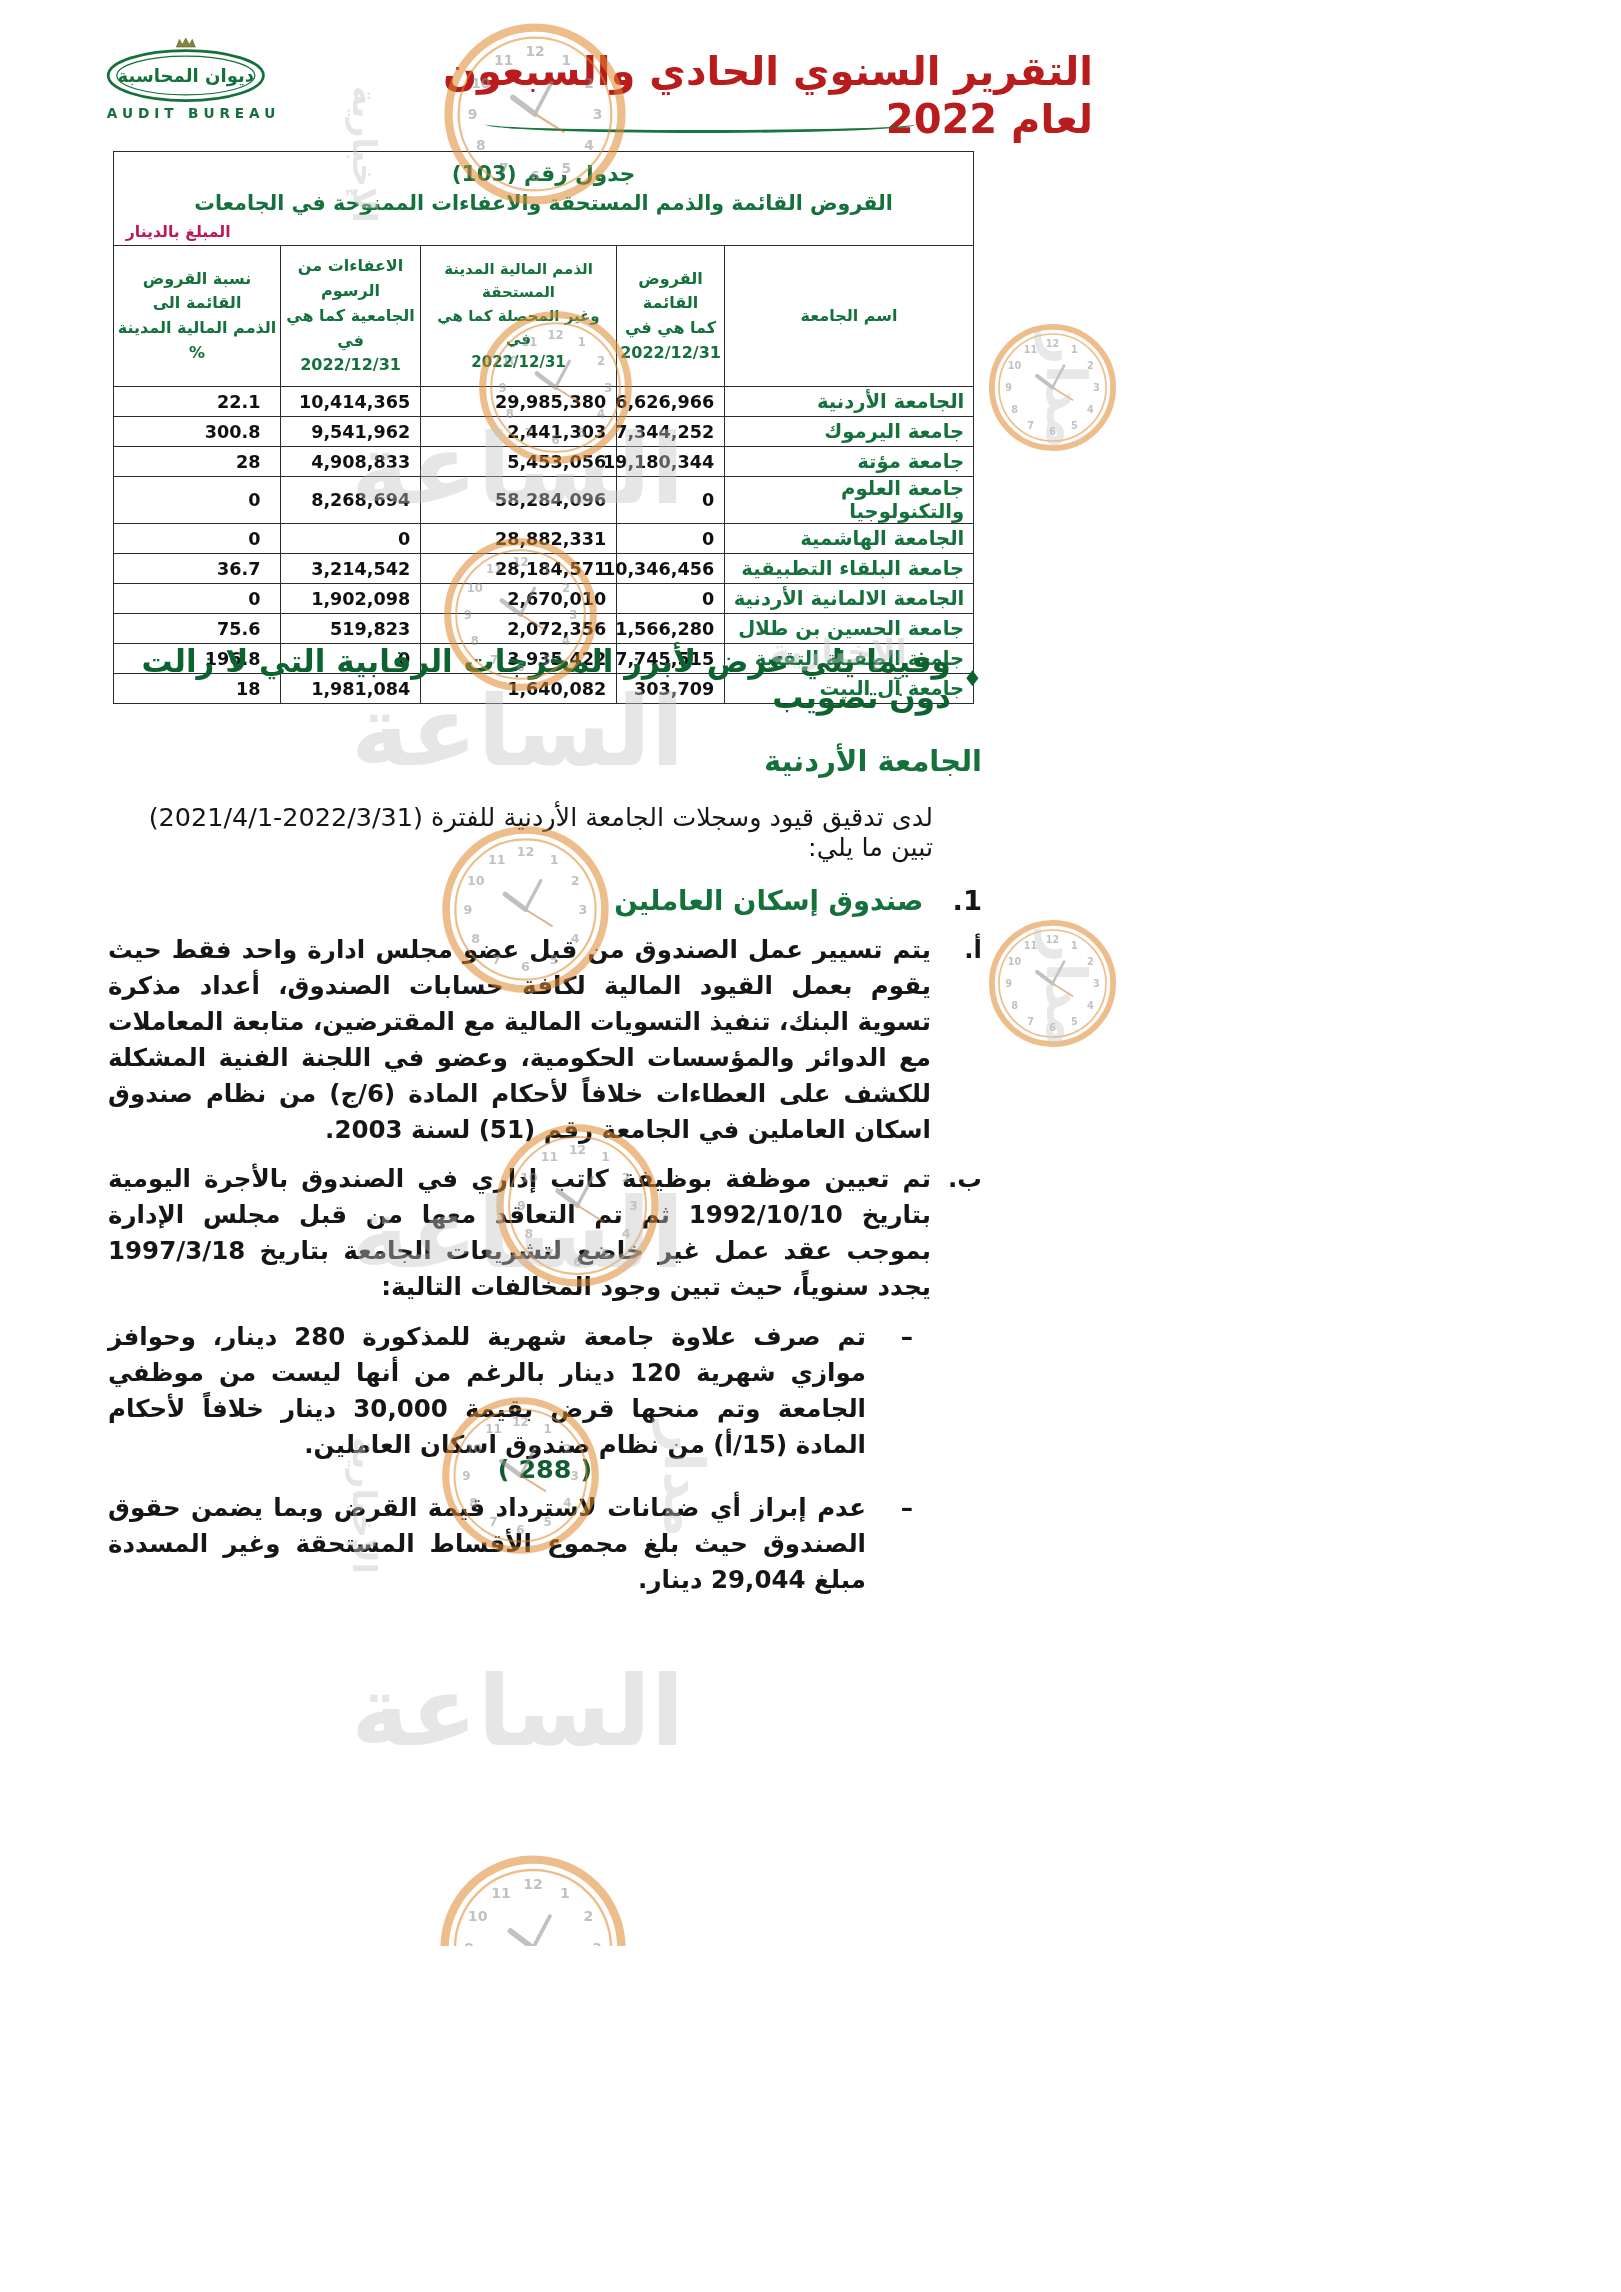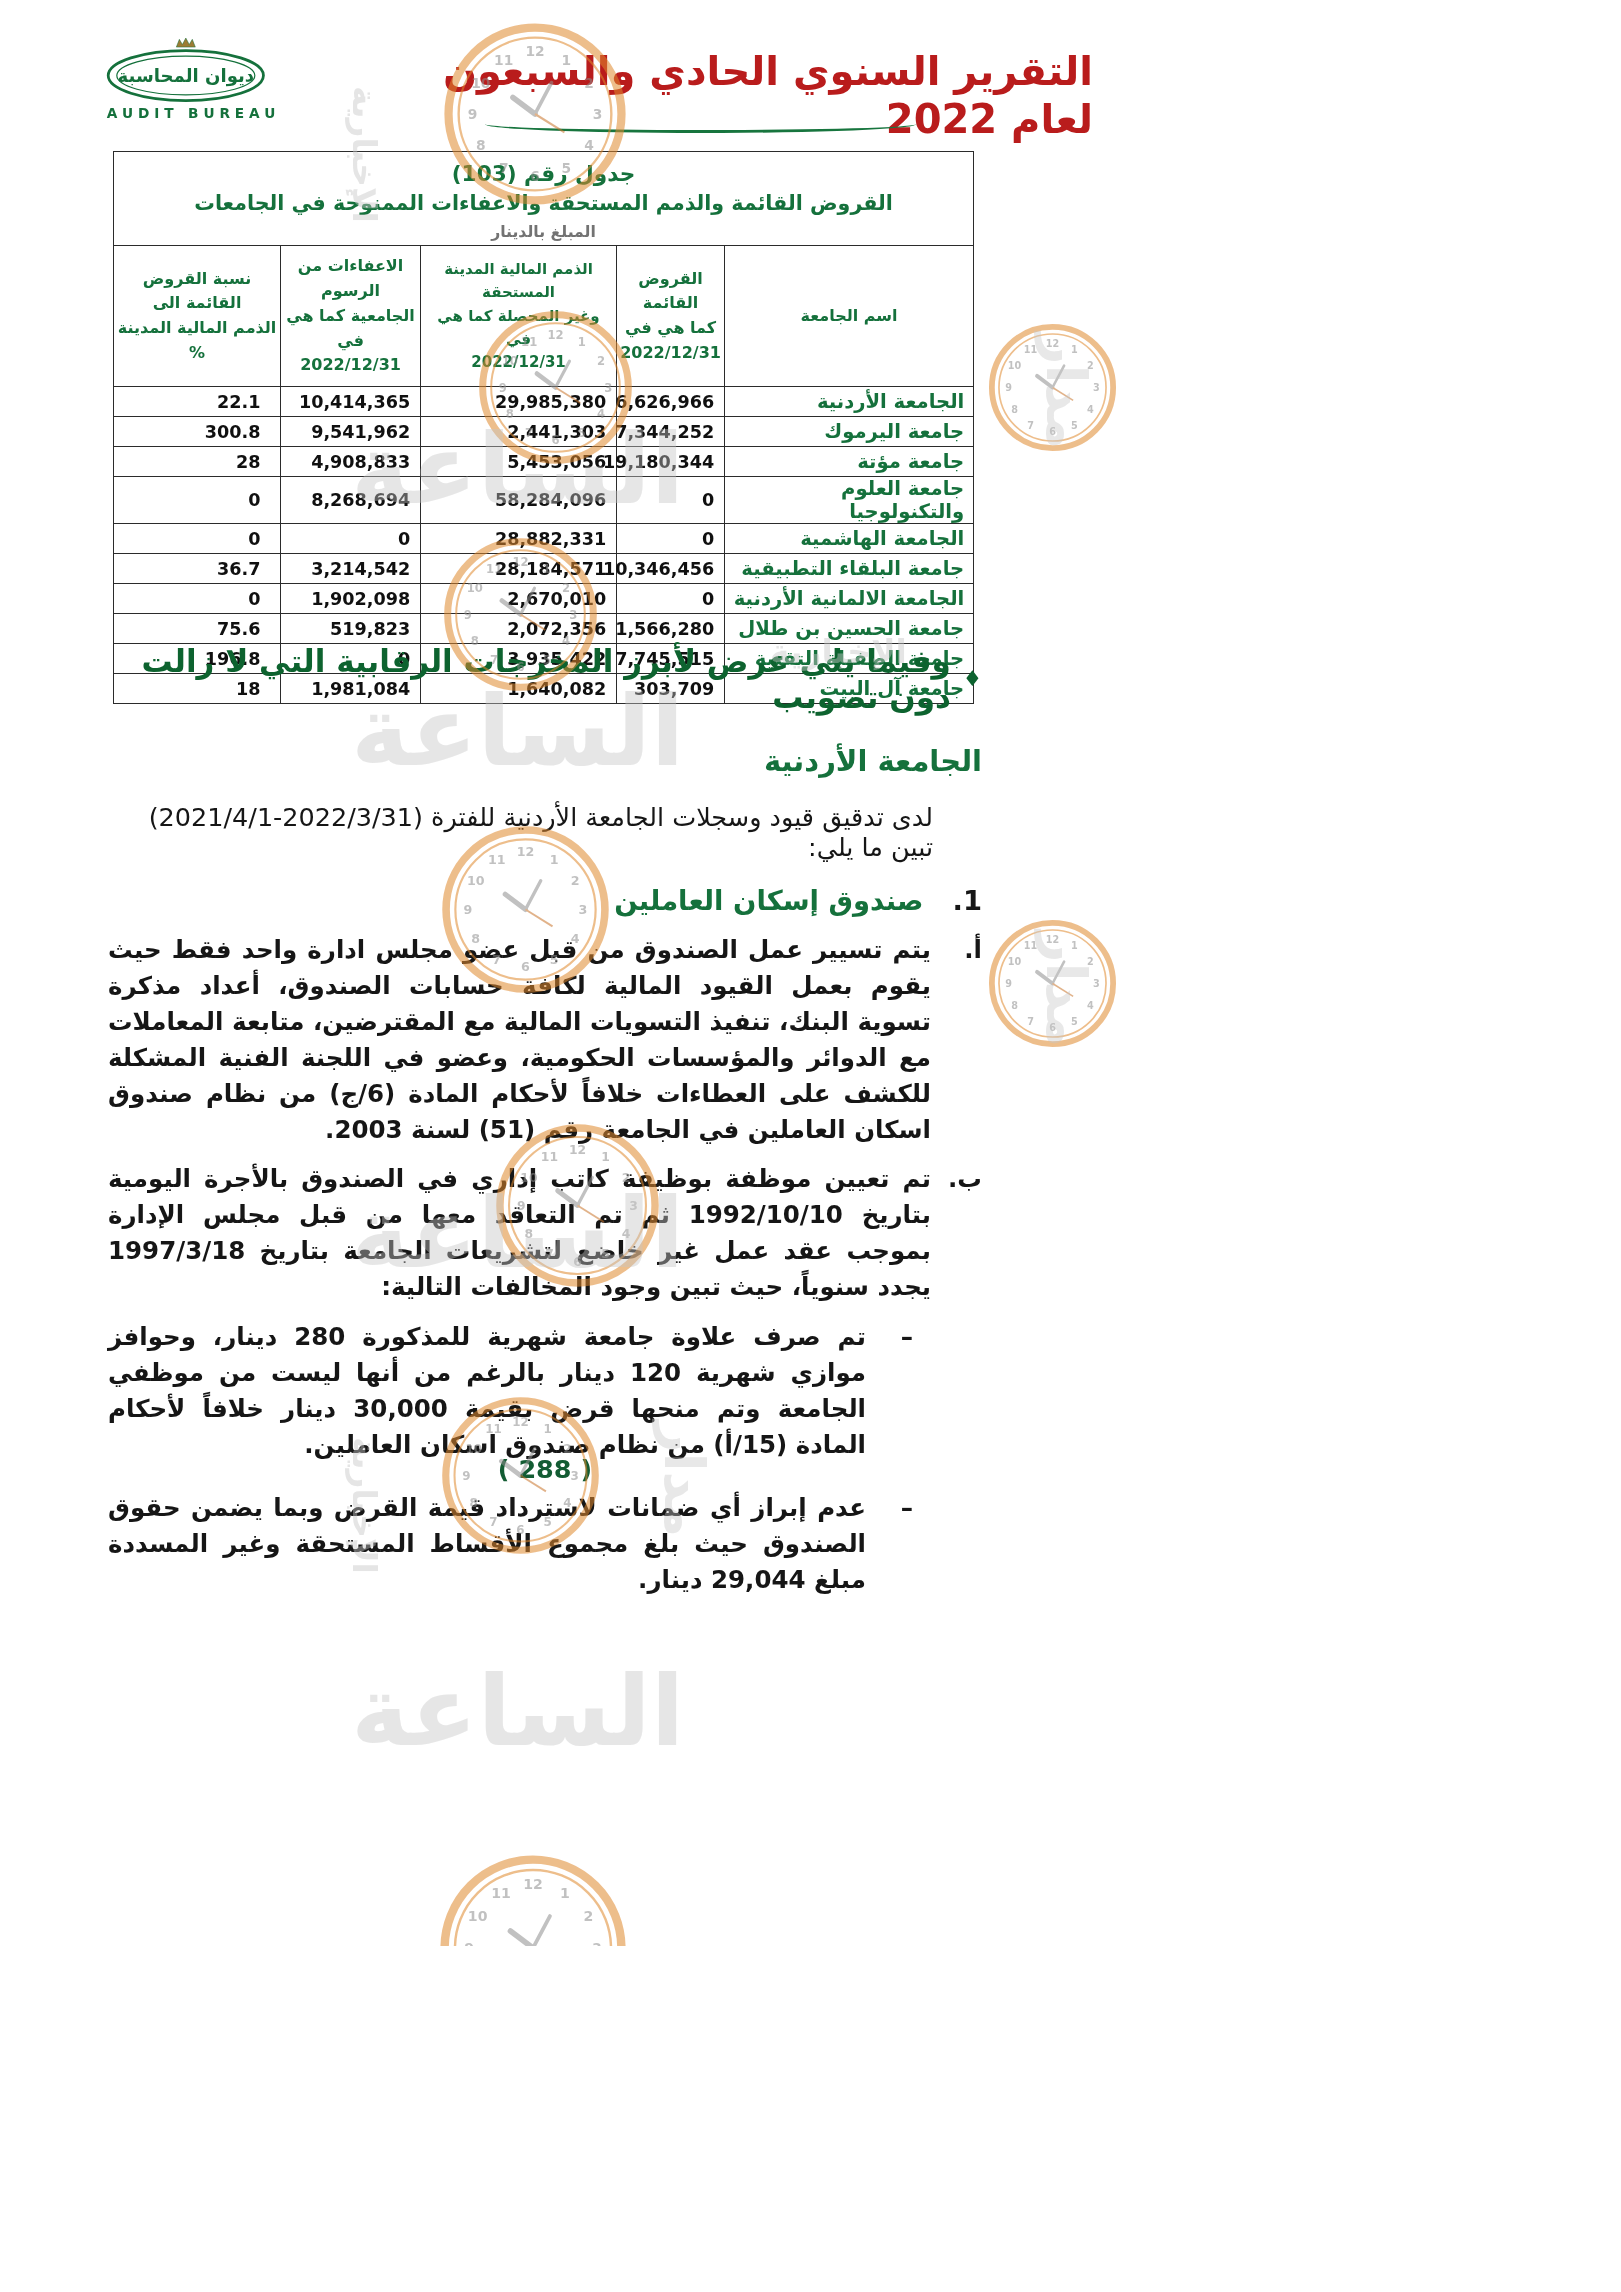--- a/index.html
+++ b/index.html
@@ -27,21 +27,21 @@
     border-bottom-left-radius:50% 8.8px; border-bottom-right-radius:50% 8.8px;
   }
 
   
   .tbl-wrap{ position:absolute; top:151px; left:113px; width:860px; z-index:1; }
   .tbl{ width:100%; border-collapse:collapse; table-layout:fixed; direction:rtl; }
   .tbl th,.tbl td{ border:1.5px solid #2b2b2b; }
   .title-cell{ padding:8.8px 11.8px 4.9px 11.8px; }
   .tbl-title{ text-align:center; color:#15713c; font-weight:bold; font-size:21.6px; }
   .tbl-subtitle{ text-align:center; color:#15713c; font-weight:bold; font-size:20.6px; margin-top:4.9px; }
-  .tbl-unit{ text-align:center; color:#737373; font-weight:bold; font-size:15.7px; margin-top:6.9px; }
+  .tbl-unit{ text-align:left; color:#be185d; font-weight:bold; font-size:15.7px; margin-top:6.9px; }
   .col-headers th{
     color:#15713c; font-weight:bold; font-size:16px;
     white-space:pre-line; line-height:1.55; padding:7.8px 2px; text-align:center;
   }
   .col-debts{ font-size:15px !important; }
   .tbl td{ height:30px; font-weight:bold; }
   .cell-name{ color:#15713c; text-align:right; padding-right:8.8px; font-size:19.6px; }
   .cell-num{ color:#101010; text-align:right; padding-right:9.8px; font-size:17.6px; }
   .cell-ratio{ padding-right:19.6px; }
 

